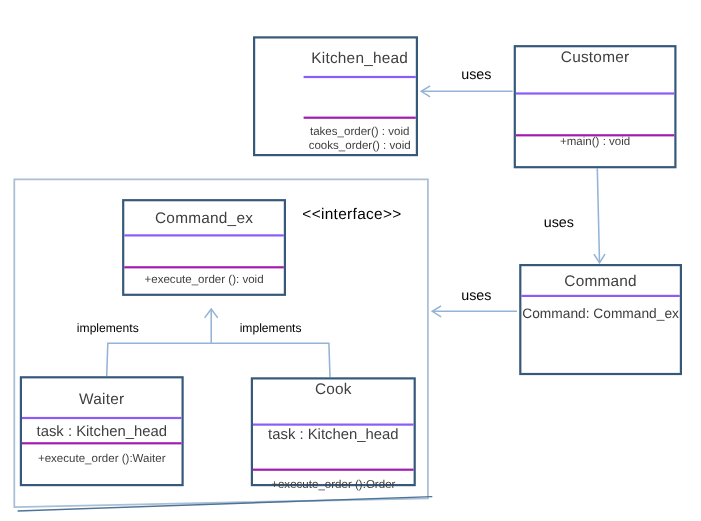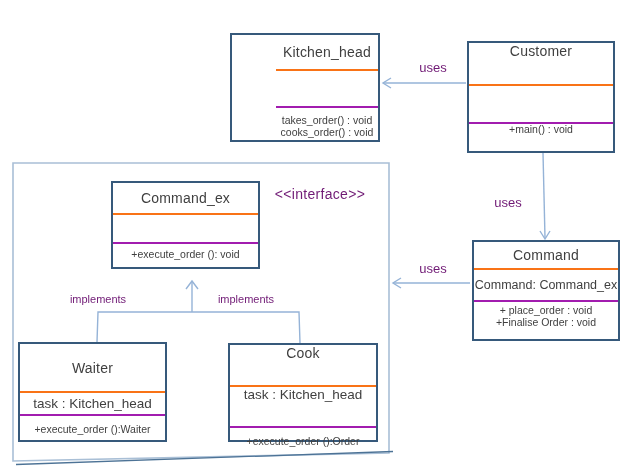--- a/index.html
+++ b/index.html
@@ -29,21 +29,21 @@
   .cls-title {
     box-sizing: border-box;
     display: flex;
     align-items: center;
     justify-content: center;
     font-size: 14px;
     letter-spacing: 0.2px;
   }
   .cls-attrs {
     box-sizing: border-box;
-    border-top: 2px solid #f97316;
+    border-top: 2px solid #8b5cf6;
     display: flex;
     align-items: center;
     justify-content: center;
     font-size: 13px;
   }
   .cls-methods {
     box-sizing: border-box;
     border-top: 2px solid #a21caf;
     flex: 1;
     font-size: 10.5px;
@@ -67,35 +67,35 @@
   .command  .cls-title { height: 30px; }
   .command  .cls-attrs { height: 29px; }
   .command  .cls-methods { padding-top: 5px; }
 
   .manager  { left: 472px; top: 240px; width: 148px; height: 101px; }
   .manager  .cls-title { height: 26px; }
   .manager  .cls-attrs { height: 32px; font-size: 12.5px; }
   .manager  .cls-methods { padding-top: 3px; }
 
   .waiter   { left: 18px;  top: 342px; width: 149px; height: 100px; }
-  .waiter   .cls-title { height: 47px; border-radius: 13px; }
+  .waiter   .cls-title { height: 35px; border-radius: 13px; }
   .waiter   .cls-attrs { height: 23px; font-size: 13.5px; }
   .waiter   .cls-methods { padding-top: 8px; }
 
   .cook     { left: 228px; top: 343px; width: 150px; height: 99px; gap: 24px; }
   .cook     .cls-title { height: 35px; }
   .cook     .cls-attrs { height: 22px; font-size: 13.5px; }
   .cook     .cls-methods { padding-top: 8px; }
 
   .lbl {
     position: absolute;
     transform: translate(-50%, -50%);
     white-space: nowrap;
     font-size: 13px;
-    color: #701a75;
+    color: #000000;
   }
   .lbl-interface { font-size: 14px; letter-spacing: 0.3px; }
   .lbl-implements { font-size: 11px; text-align: right; }
 </style>
 </head>
 <body>
 
 <div class="canvas">
 
   <svg class="wires" viewBox="0 0 637 474" xmlns="http://www.w3.org/2000/svg">
@@ -150,24 +150,20 @@
     <div class="cls-methods">
       <div class="m">+execute_order (): void</div>
     </div>
   </div>
 
   <div class="cls manager">
     <div class="cls-title">Command</div>
     <div class="cls-attrs">
       <span>Command: Command_ex</span>
     </div>
-    <div class="cls-methods">
-      <div class="m">+ place_order : void</div>
-      <div class="m">+Finalise Order : void</div>
-    </div>
   </div>
 
   <div class="cls waiter">
     <div class="cls-title">Waiter</div>
     <div class="cls-attrs">
       <span>task : Kitchen_head</span>
     </div>
     <div class="cls-methods">
       <div class="m">+execute_order ():Waiter</div>
     </div>

